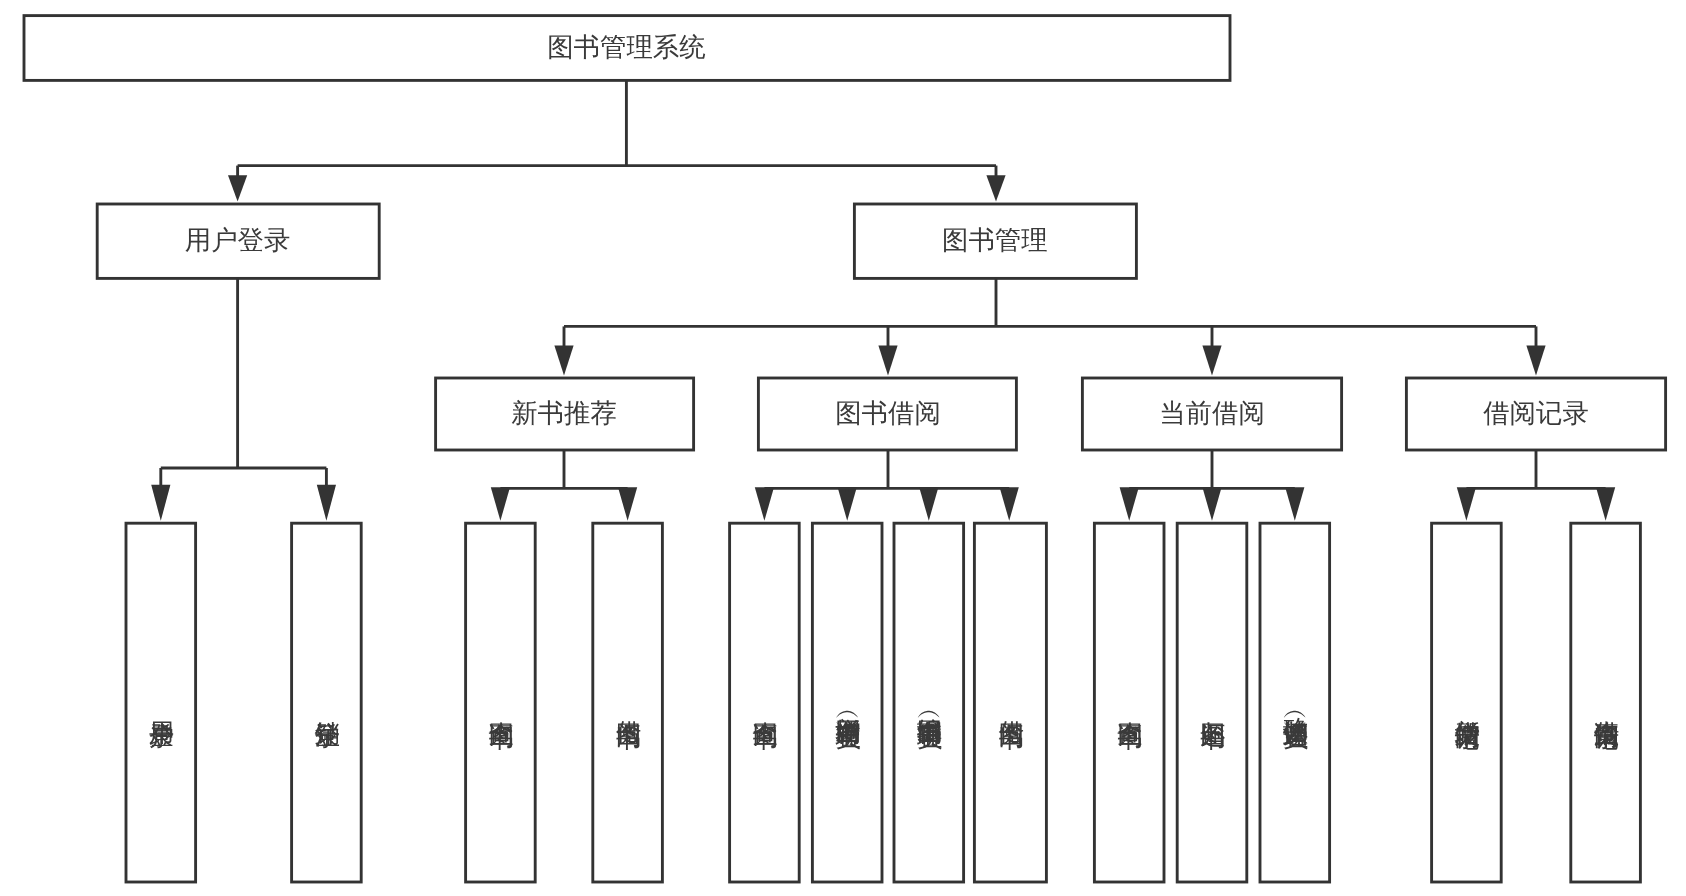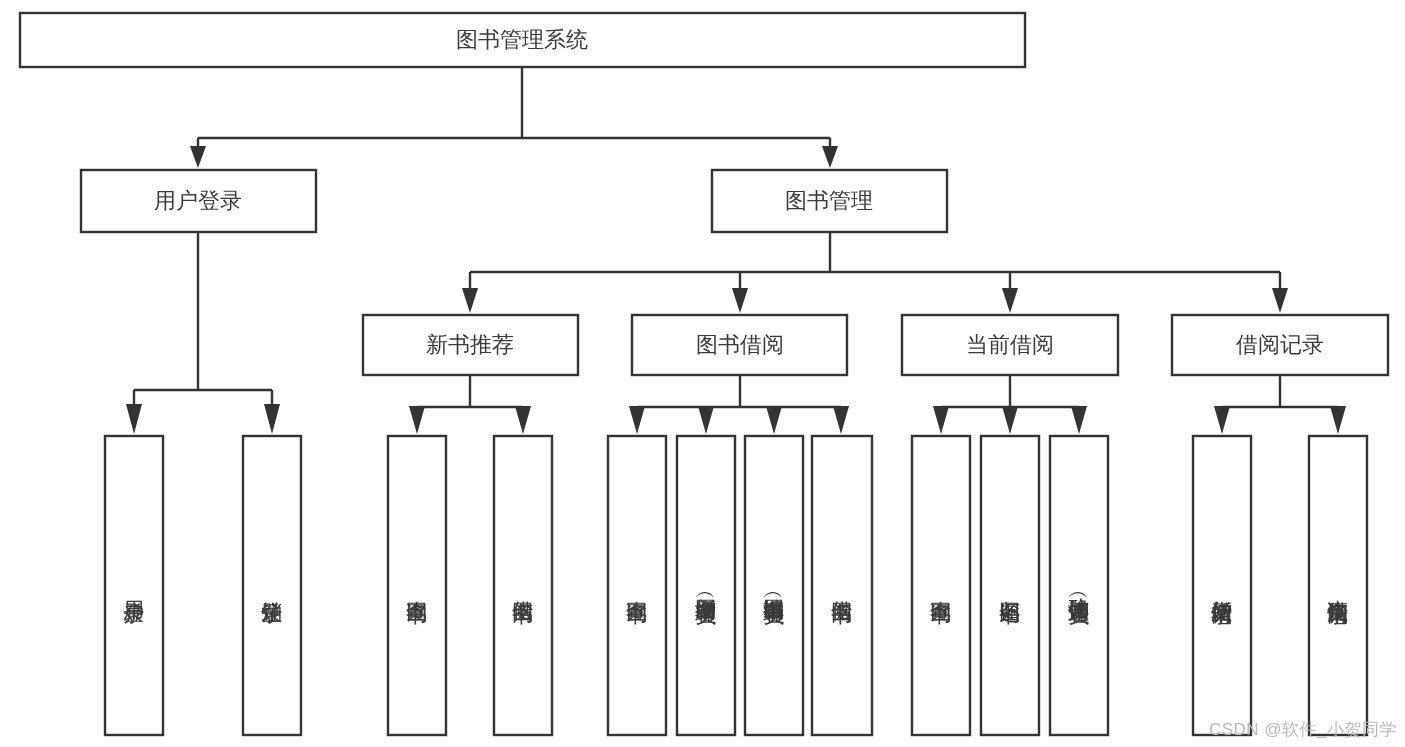--- a/index.html
+++ b/index.html
@@ -205,15 +205,14 @@
   <div class="node-label-v" style="left:745px; top:436px; width:58px; height:299px;">编辑图书（管理员）</div>
   <div class="node-label-v" style="left:812px; top:436px; width:60px; height:299px;">借阅图书</div>
 
   <div class="node-label-v" style="left:912px; top:436px; width:58px; height:299px;">查询图书</div>
   <div class="node-label-v" style="left:981px; top:436px; width:58px; height:299px;">归还图书</div>
   <div class="node-label-v" style="left:1050px; top:436px; width:58px; height:299px;">确认归还（管理员）</div>
 
   <div class="node-label-v" style="left:1193px; top:436px; width:58px; height:299px;">新增借阅记录</div>
   <div class="node-label-v" style="left:1309px; top:436px; width:58px; height:299px;">查询借阅记录</div>
 
-  <div class="watermark">CSDN @软件_小贺同学</div>
 
 </div>
 
 </body></html>

